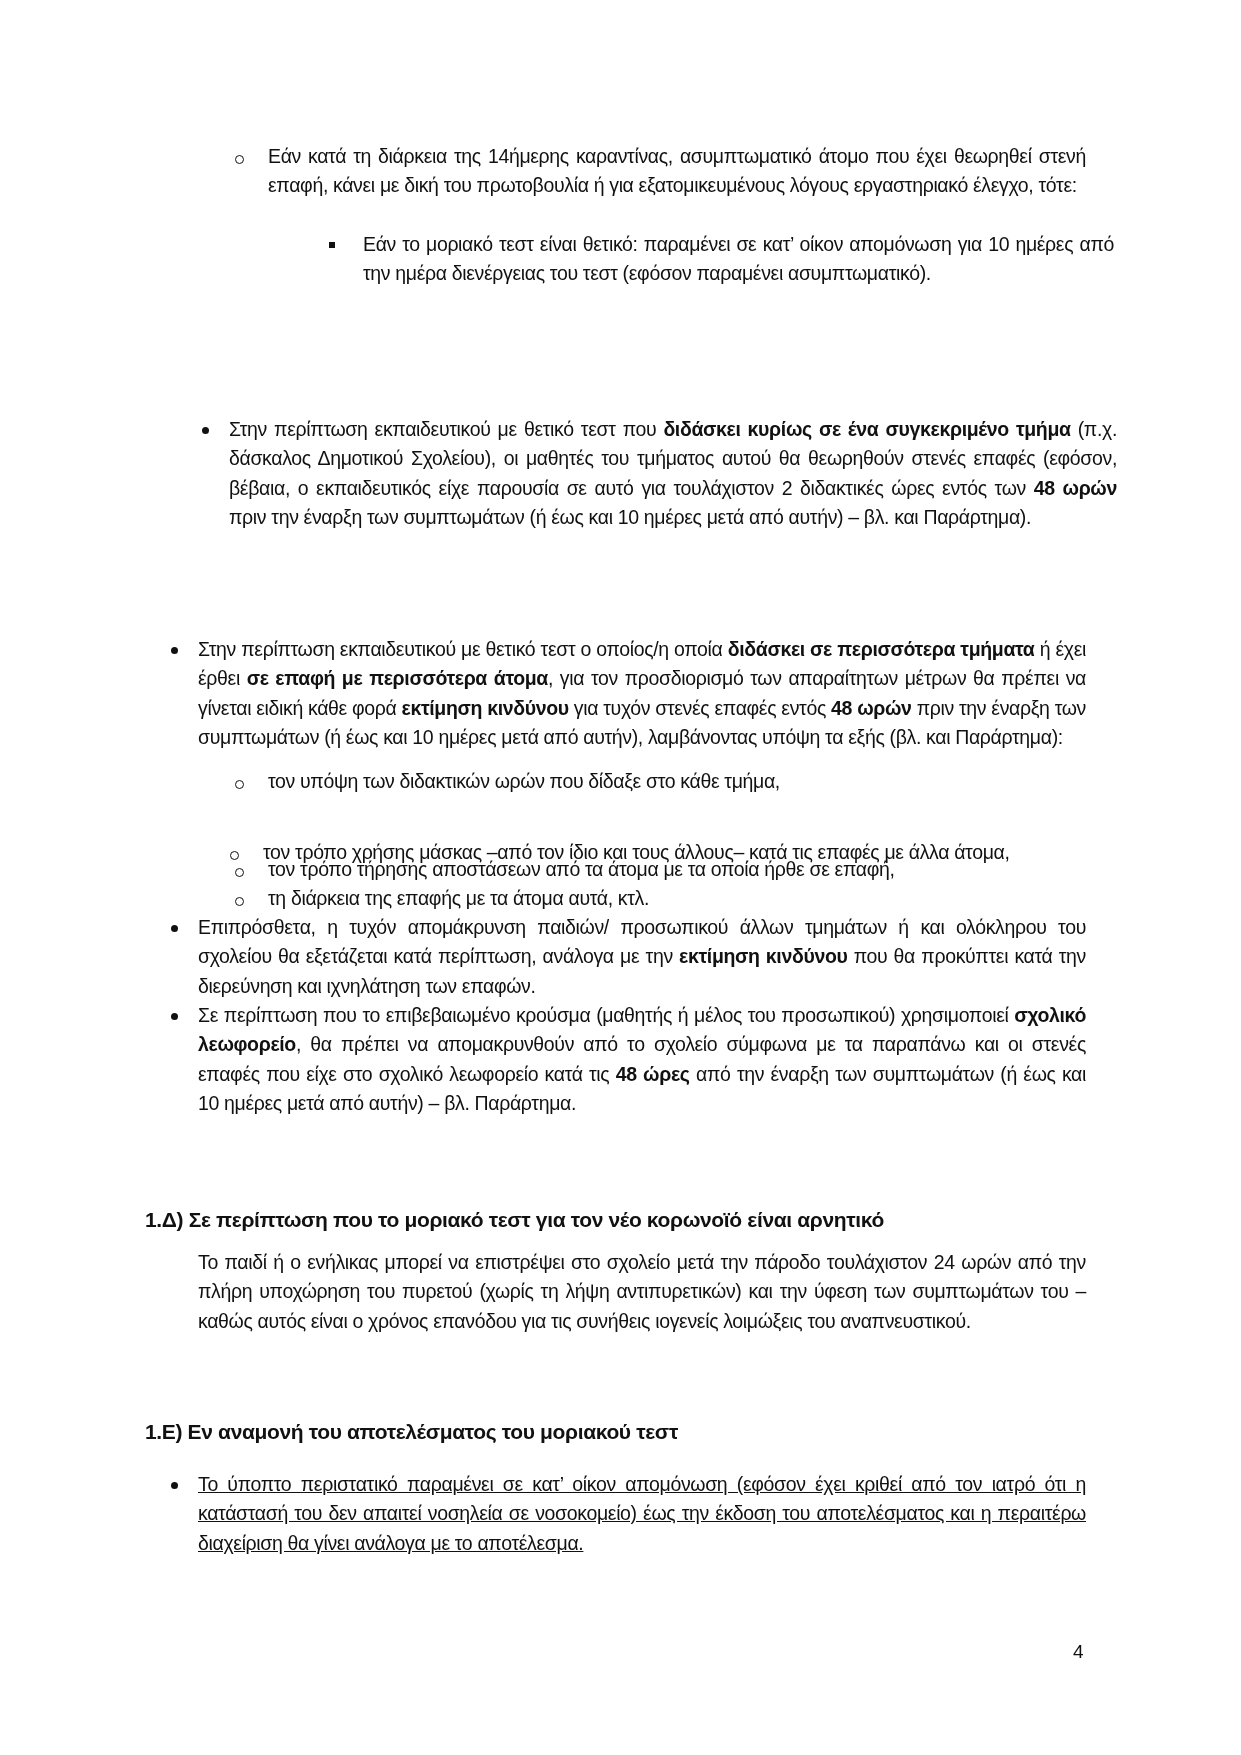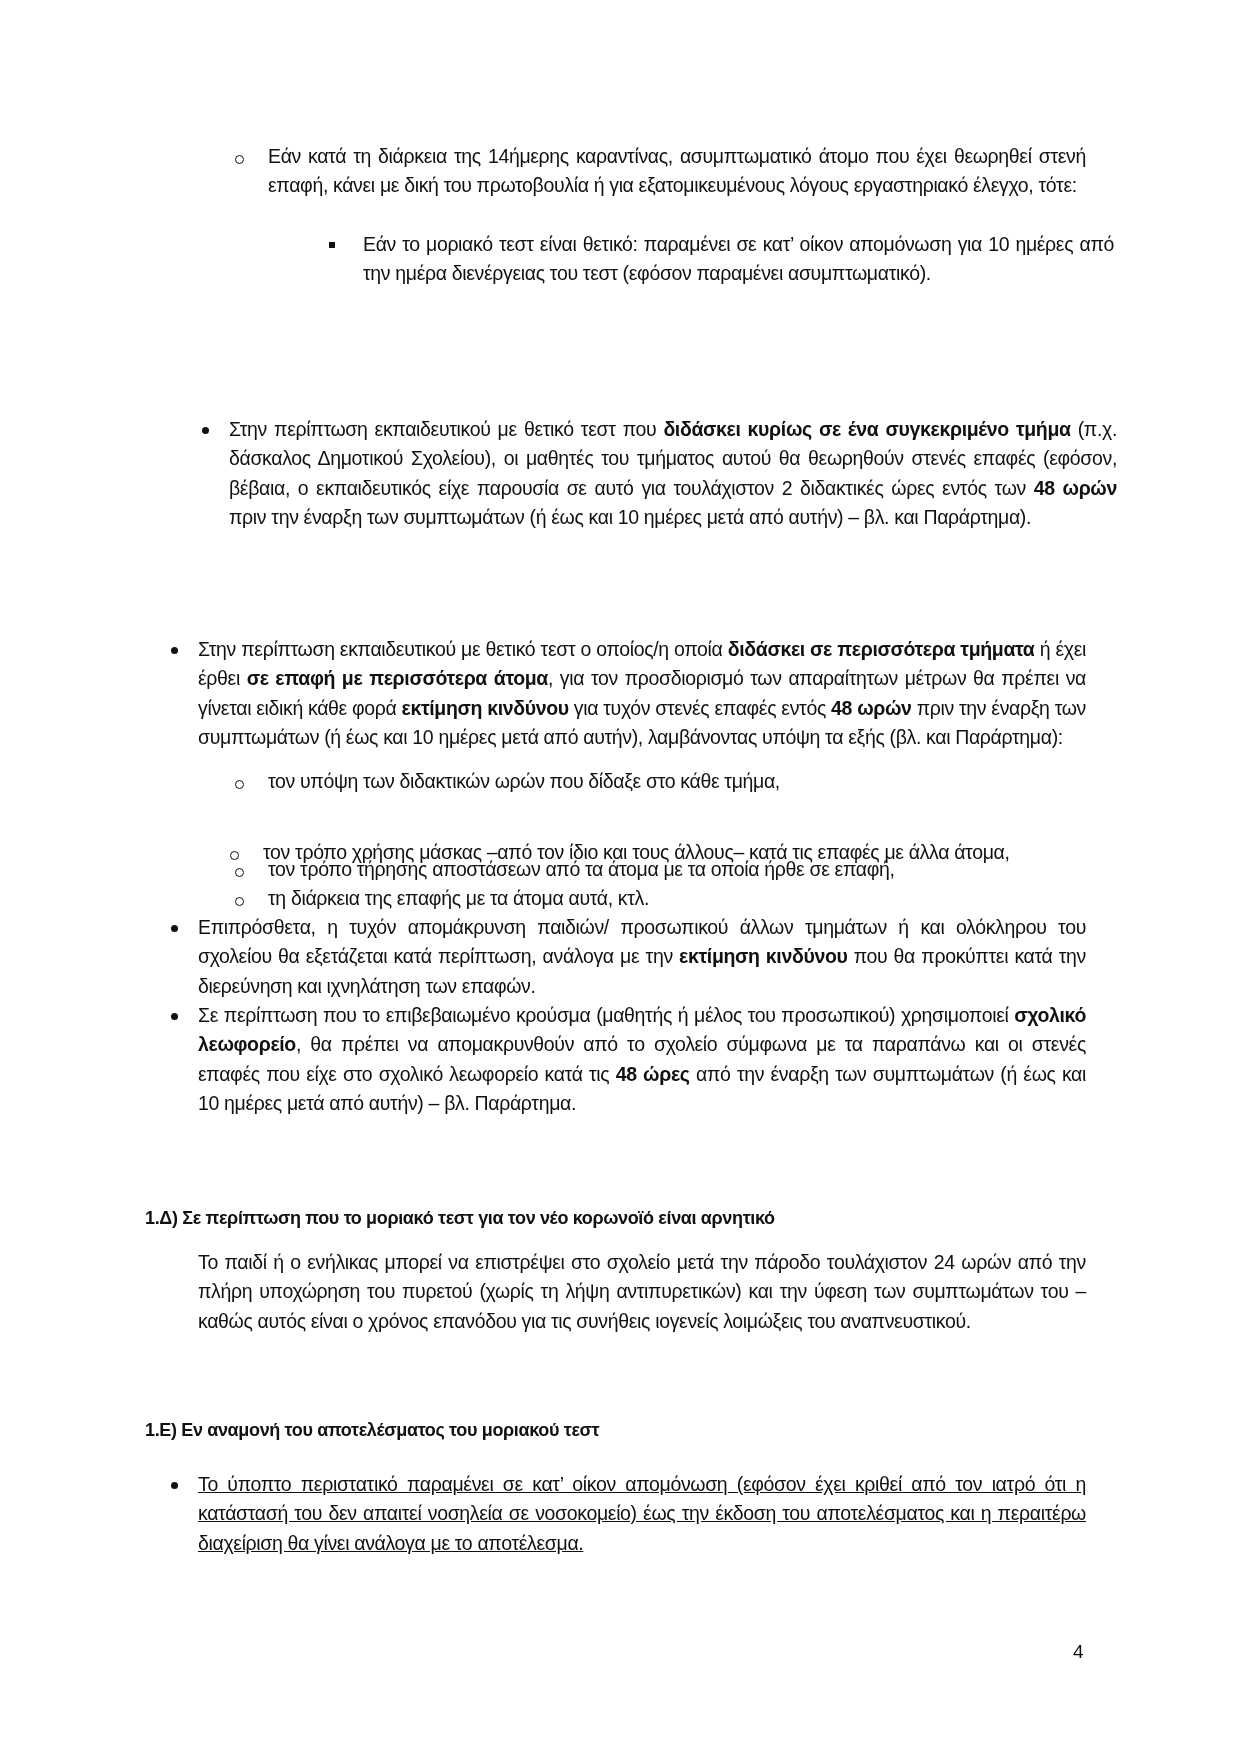--- a/index.html
+++ b/index.html
@@ -5,21 +5,21 @@
   html, body { margin: 0; padding: 0; background: #ffffff; }
   body { width: 1241px; height: 1755px; position: relative; overflow: hidden;
          font-family: "Liberation Sans Narrow", "Liberation Sans", sans-serif; color: #111; }
   .page { position: absolute; left: 0; top: 0; width: 1185px; height: 1755px; }
   .txt { font-size: 19.5px; line-height: 29.4px; text-align: justify; letter-spacing: -0.35px; }
   .block { position: absolute; }
   .sq { position: absolute; width: 6px; height: 6px; background: #111; }
   .circ { position: absolute; width: 7px; height: 7px; border: 1.3px solid #111; border-radius: 50%; }
   .dot { position: absolute; width: 7px; height: 7px; background: #111; border-radius: 50%; }
   b { font-weight: bold; }
-  .heading { position: absolute; font-weight: bold; font-size: 18px; letter-spacing: -0.35px; }
+  .heading { position: absolute; font-weight: bold; font-size: 21px; letter-spacing: -0.35px; }
   .pagenum { position: absolute; font-family: "Liberation Sans", sans-serif; font-size: 19px; }
 </style>
 </head>
 <body>
 
 <div class="page">
 
   <div class="block txt" style="left:268px; top:142px; width:818px;">
     <span class="circ" style="left:-33px; top:13px;"></span>
     <div>Εάν κατά τη διάρκεια της 14ήμερης καραντίνας, ασυμπτωματικό άτομο που έχει θεωρηθεί στενή επαφή, κάνει με δική του πρωτοβουλία ή για εξατομικευμένους λόγους εργαστηριακό έλεγχο, τότε:</div>

